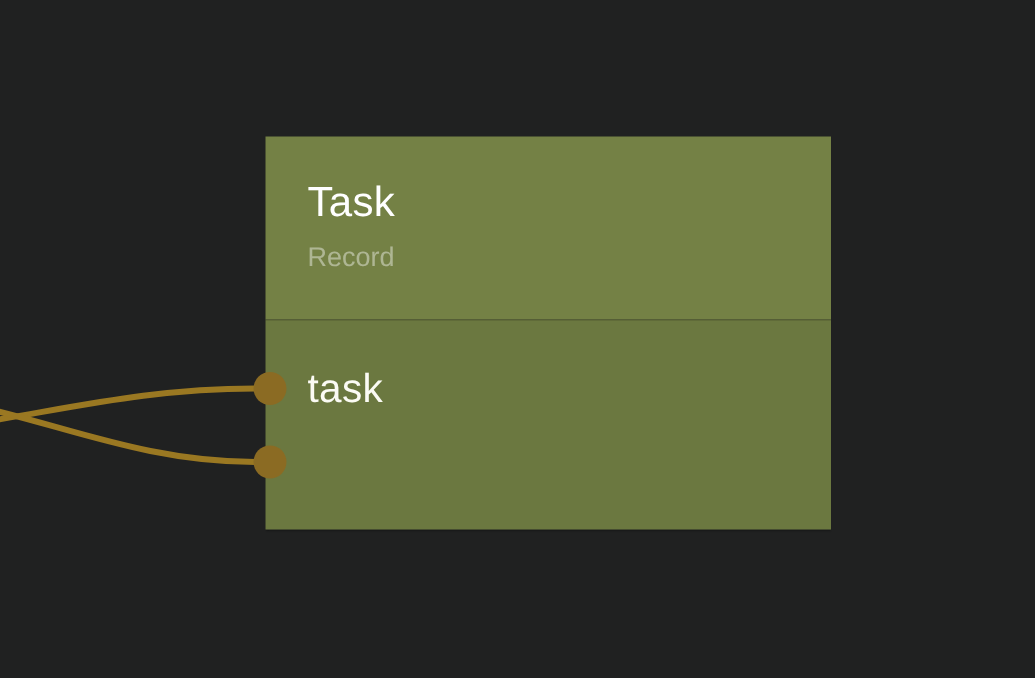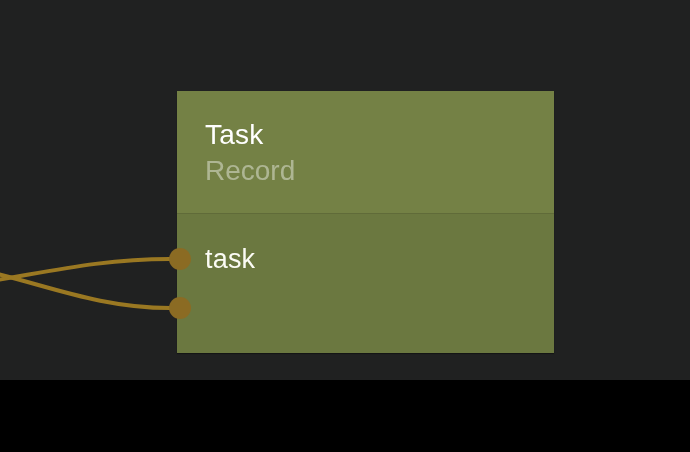--- a/index.html
+++ b/index.html
@@ -13,21 +13,21 @@
     --c-port-label: #fbfbf4;
   }
   * { margin: 0; padding: 0; box-sizing: border-box; }
   html, body { background: #000; }
   body {
     font-family: "Liberation Sans", "DejaVu Sans", sans-serif;
     width: 690px; height: 452px; overflow: hidden;
   }
   .canvas {
     position: relative;
-    width: 690px; height: 380px;
+    width: 690px; height: 452px;
     background: var(--c-background, #202121);
     overflow: hidden;
   }
   .edges-layer {
     position: absolute; left: 0; top: 0;
     width: 690px; height: 452px;
     display: block;
   }
   .edges-layer path {
     fill: none;
@@ -47,21 +47,21 @@
     padding: 26px 28px 0 28px;
   }
   .node-title {
     font-size: 28px;
     line-height: 36px;
     font-weight: 400;
     color: var(--c-title, #fff);
     letter-spacing: 0.2px;
   }
   .node-subtitle {
-    font-size: 28px;
+    font-size: 18px;
     line-height: 36px;
     font-weight: 400;
     color: var(--c-subtitle, rgba(255,255,255,0.42));
   }
   .node-body {
     height: 140px;
     background: var(--c-node-body, #6b7840);
     border-top: 1px solid rgba(0,0,0,0.10);
     padding-top: 21px;
   }

